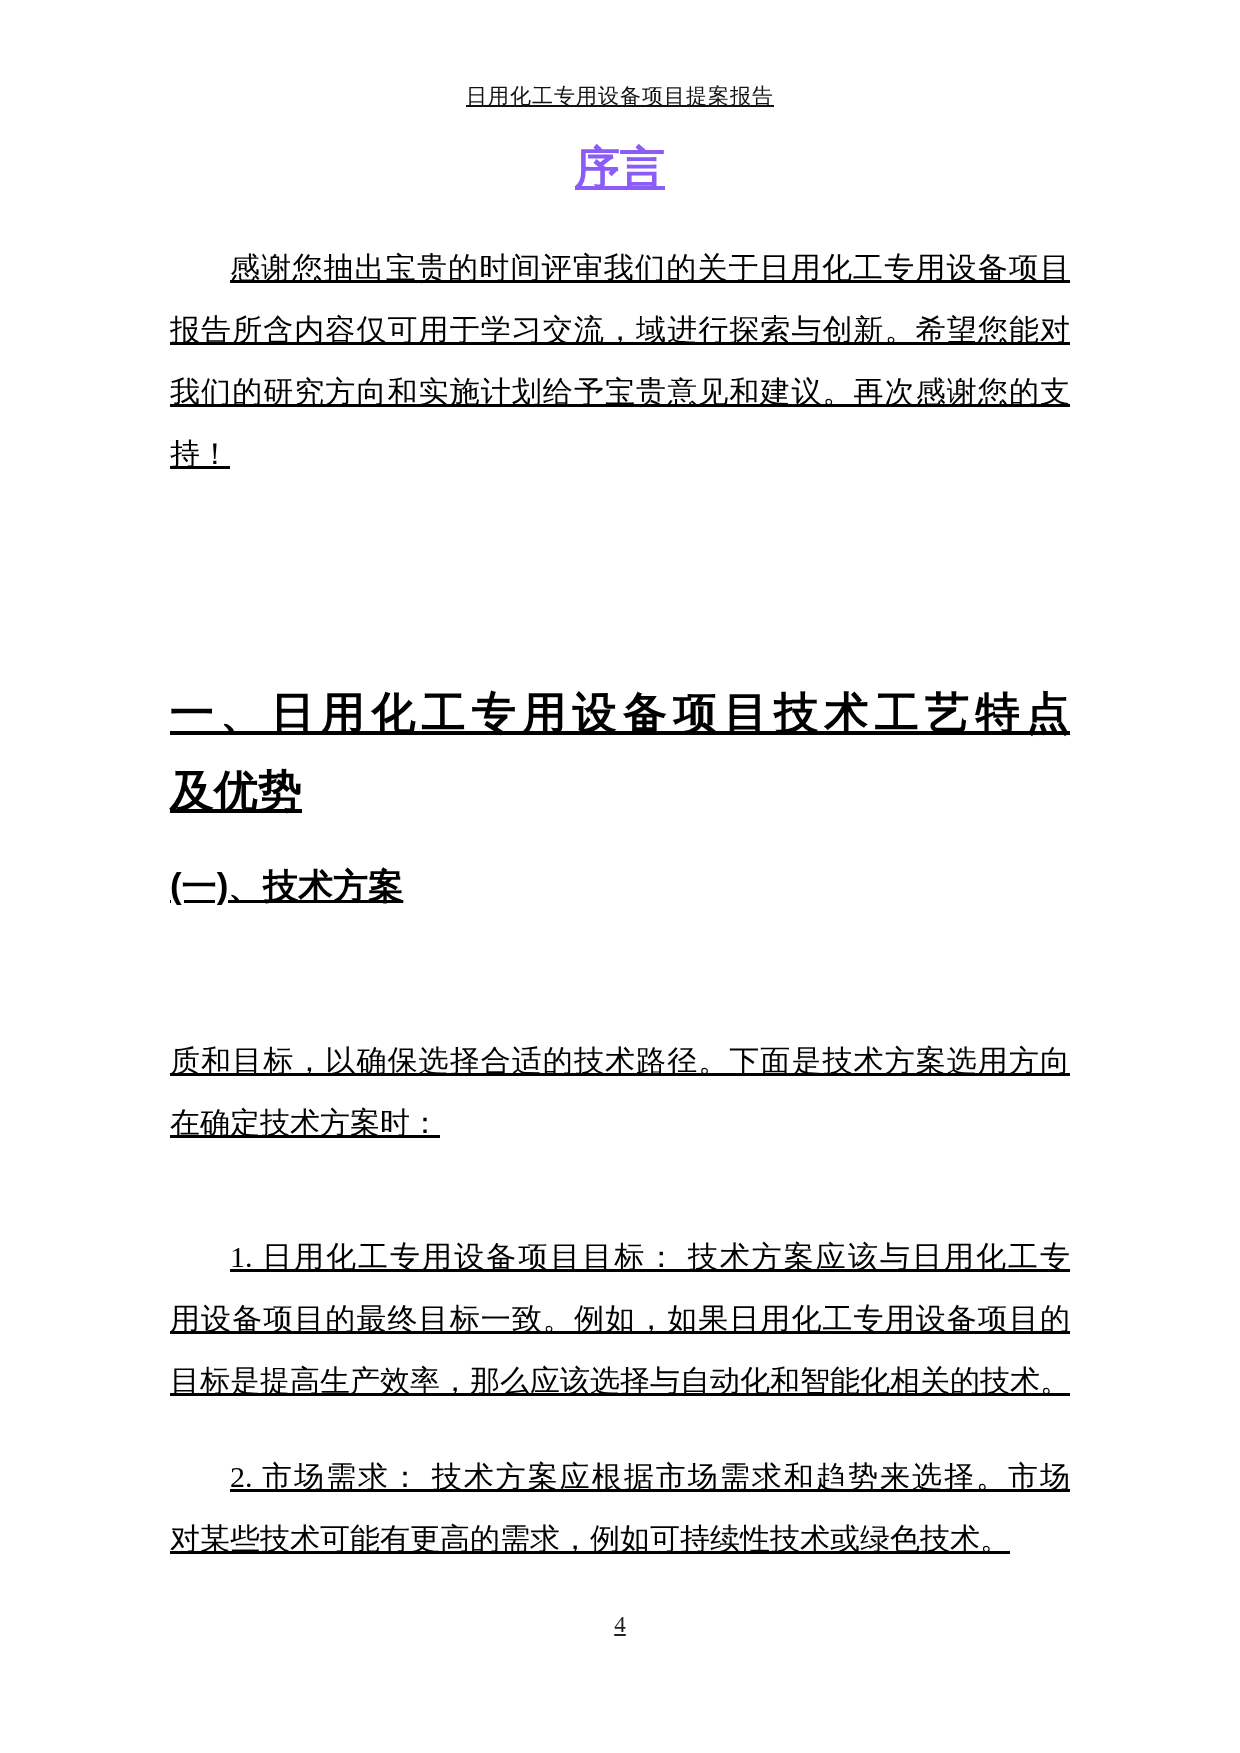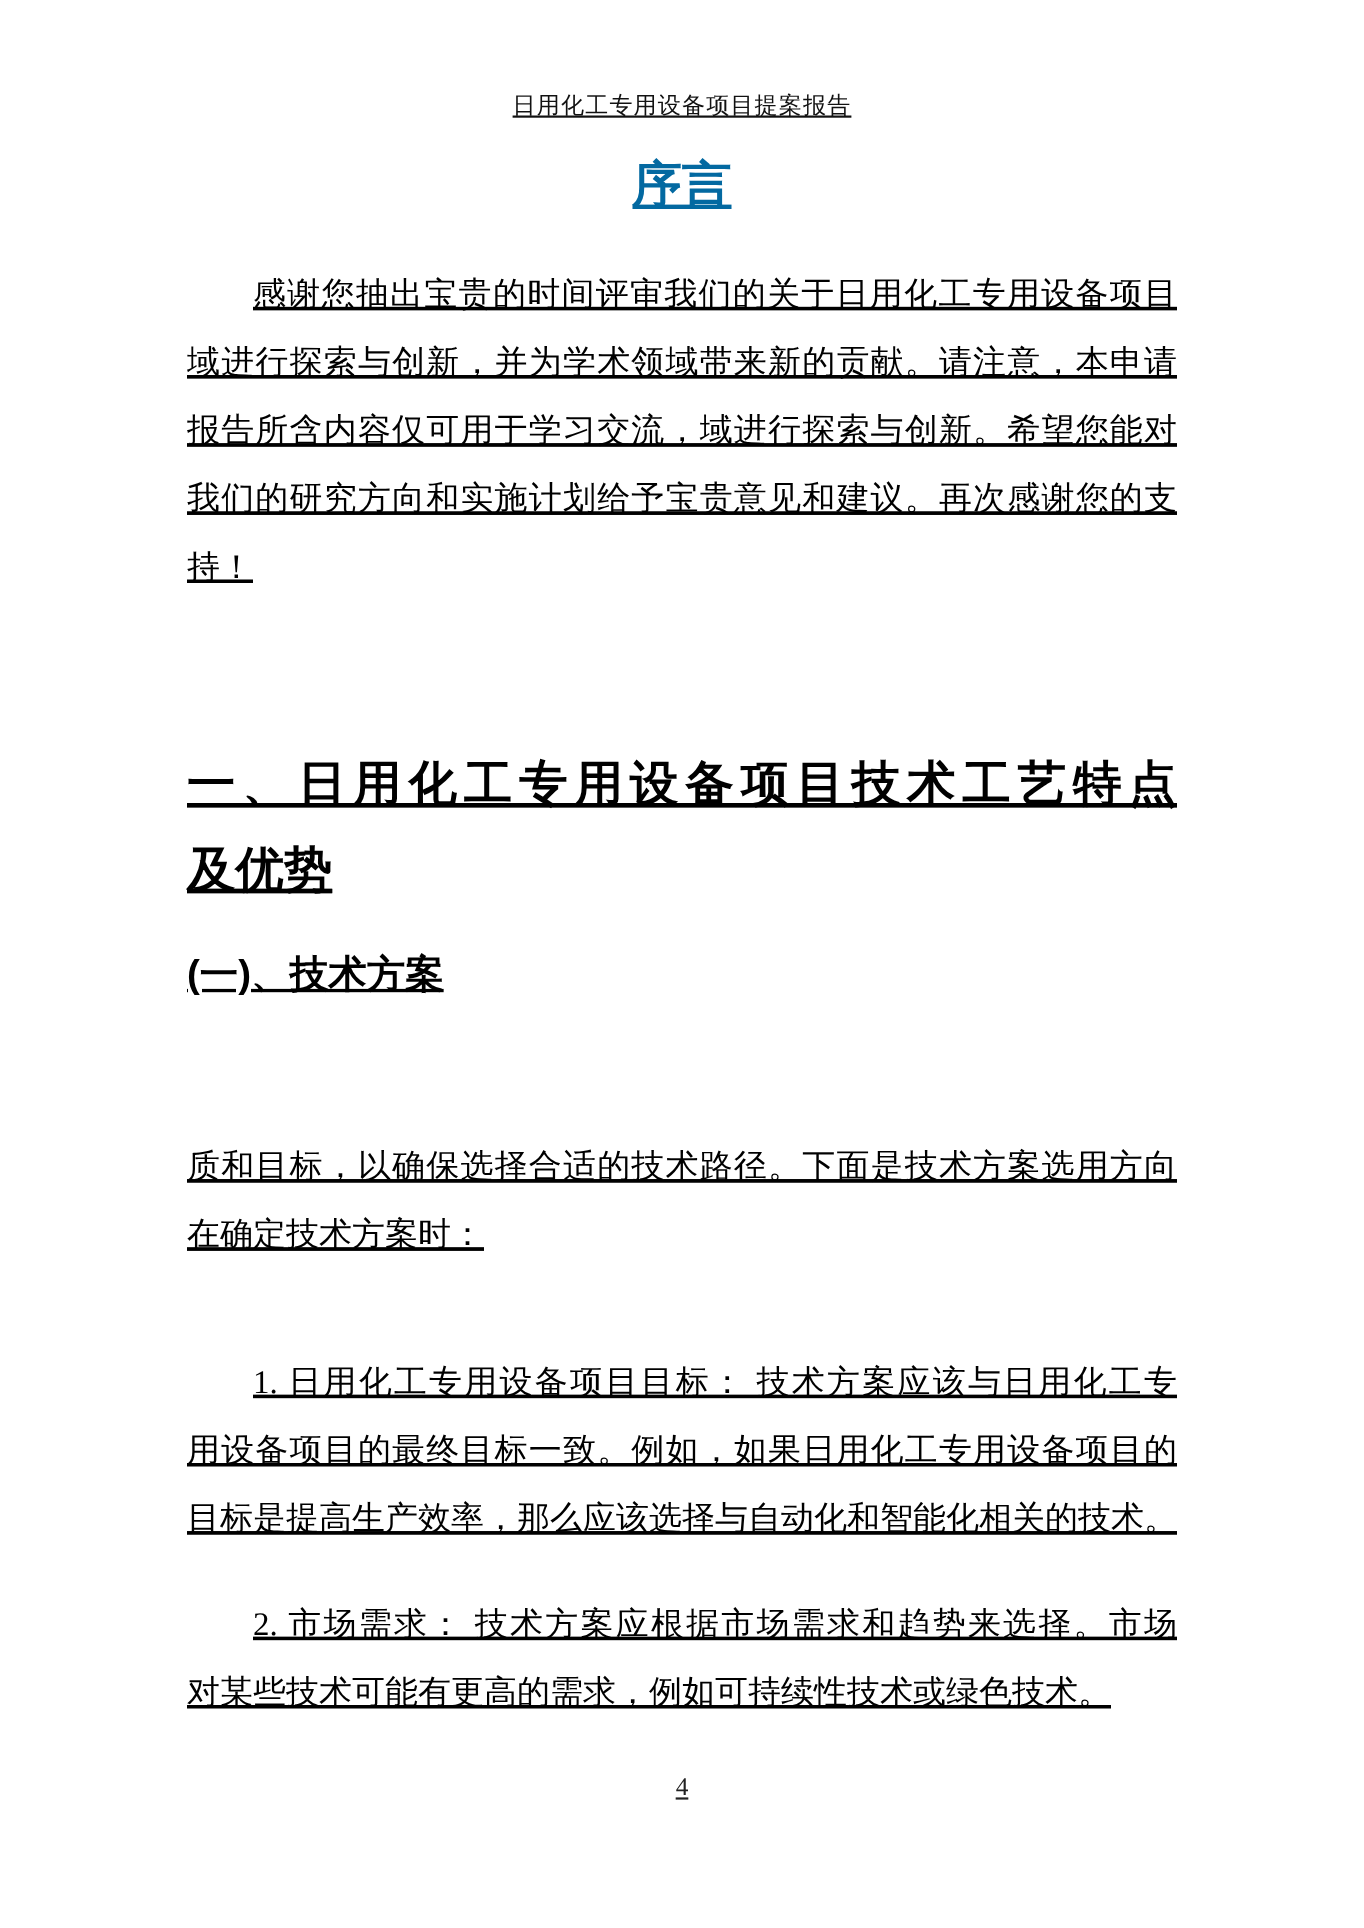--- a/index.html
+++ b/index.html
@@ -35,21 +35,21 @@
   }
   .doc-title {
     position: absolute;
     top: 138px;
     left: 0;
     right: 0;
     text-align: center;
     font-size: 45px;
     font-weight: bold;
     font-family: "Liberation Sans", "DejaVu Sans", sans-serif;
-    color: #0369a1;
+    color: #8b5cf6;
   }
   
   .body-par .line {
     font-size: 30px;
     line-height: 62px;
     height: 62px;
     white-space: nowrap;
     text-align: justify;
     text-align-last: justify;
     font-family: "Liberation Serif", "DejaVu Serif", serif;
@@ -95,21 +95,20 @@
 <body>
 
 <div class="page">
 
   <div class="page-header">日用化工专用设备项目提案报告</div>
 
   <div class="doc-title">序言</div>
 
   <div class="block body-par indent par1">
       <div class="line first">感谢您抽出宝贵的时间评审我们的关于日用化工专用设备项目</div>
-      <div class="line">域进行探索与创新，并为学术领域带来新的贡献。请注意，本申请</div>
       <div class="line">报告所含内容仅可用于学习交流，域进行探索与创新。希望您能对</div>
       <div class="line">我们的研究方向和实施计划给予宝贵意见和建议。再次感谢您的支</div>
       <div class="line last">持！</div>
     </div>
 
   <div class="block heading1">
       <div class="line first">一、日用化工专用设备项目技术工艺特点</div>
       <div class="line last">及优势</div>
     </div>
 

